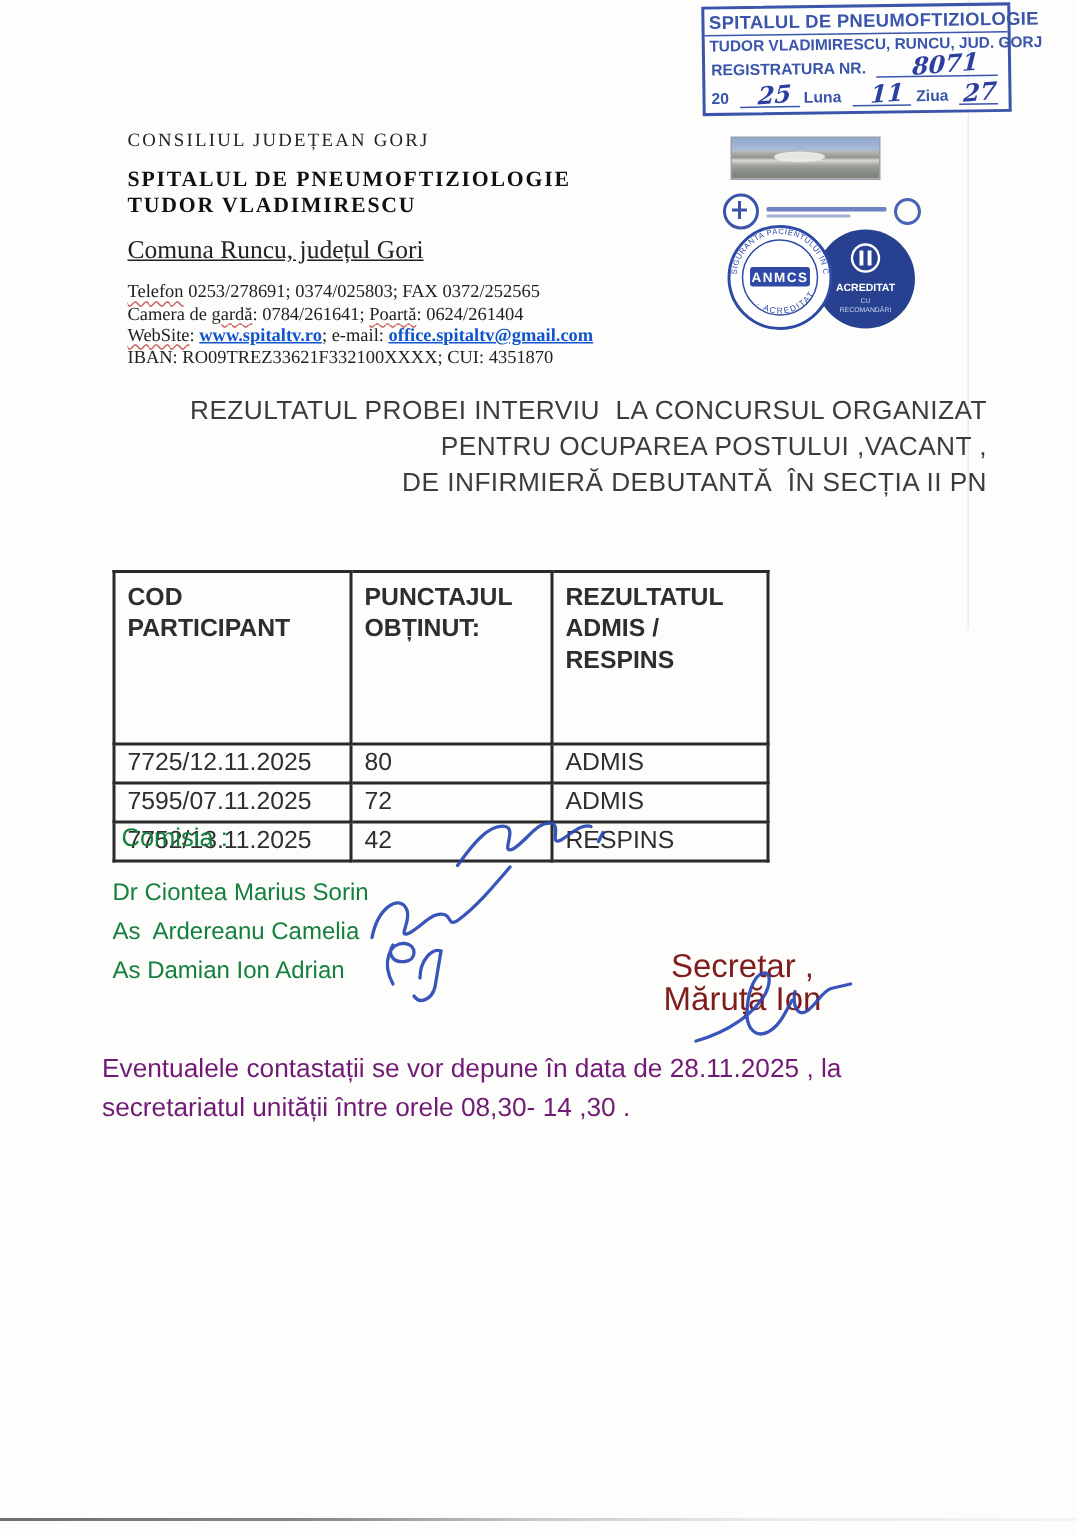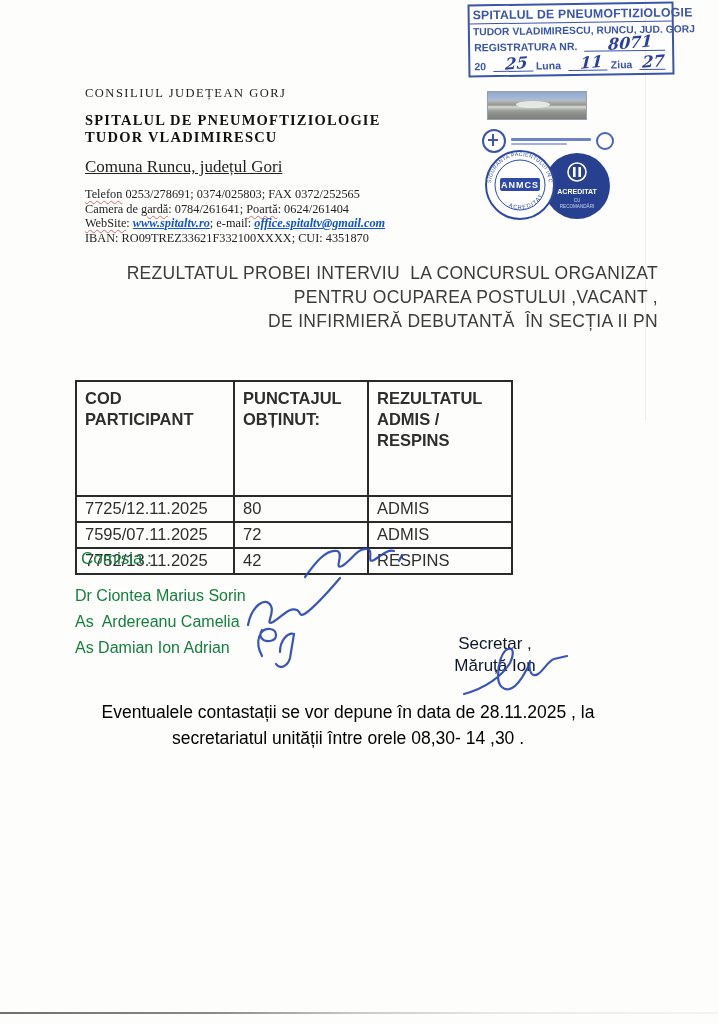--- a/index.html
+++ b/index.html
@@ -27,21 +27,21 @@
     color:#2b3fa0;font-size:16px;transform:rotate(-4deg) skewX(-8deg);
     white-space:nowrap;
   }
   
   .lh{position:absolute;left:85px;top:86px;width:372px;text-align:left;}
   .lh-authority{font-size:12.5px;letter-spacing:1.5px;color:#222;}
   .lh-hosp{font-size:14.5px;font-weight:700;letter-spacing:1.2px;margin-top:11px;line-height:17px;color:#111;}
   .lh-loc{font-size:17px;margin-top:11px;text-decoration:underline;color:#222;}
   .lh-contact{font-size:12.3px;margin-top:10px;line-height:14.5px;color:#222;}
   .redword{text-decoration:underline wavy #d06a6a 1px;text-underline-offset:2px;}
-  a.doclink{color:#1155cc;text-decoration:underline;font-weight:600;cursor:pointer;font-style:italic;}
+  a.doclink{color:#1155cc;text-decoration:underline;font-weight:600;cursor:pointer;}
   
   .photo{
     position:absolute;left:487px;top:91px;width:98px;height:27px;
     border:1px solid #9aa0ab;
     background:
       linear-gradient(180deg,#8fa8cc 0%,#aabdd8 30%,#b7b8b4 33%,#93968f 48%,#d8d9d5 55%,#9ea19c 68%,#878a85 84%,#7c807b 100%);
   }
   .photo .blob{position:absolute;left:28px;top:9px;width:34px;height:7px;background:#eceeea;border-radius:50%;opacity:.9;}
   .logoband{position:absolute;left:482px;top:128px;width:132px;height:26px;display:flex;align-items:center;gap:5px;}
   .lb-circle{width:20px;height:20px;border-radius:50%;border:2px solid #3a55aa;background:#fff;position:relative;flex:0 0 auto;}
@@ -73,24 +73,24 @@
   }
   table.results th:first-child{width:142px;}
   table.results th:last-child{width:128px;}
   table.results td{font-size:16.5px;padding:2px 6px 3px 8px;}
   
   .commission{position:absolute;left:75px;top:549px;font-family:"Liberation Sans", sans-serif;color:#15803d;}
   .commission .c-label{font-size:17px;margin-left:6px;}
   .commission .c-names{margin-top:14px;font-size:16px;line-height:26px;}
   .commission .c-names div{white-space:pre;}
   .secretary{position:absolute;left:430px;top:633px;width:130px;text-align:center;
-    font-family:"Liberation Sans", sans-serif;font-size:17px;color:#0f172a;line-height:22px;}
+    font-family:"Liberation Sans", sans-serif;font-size:22px;color:#7f1d1d;line-height:22px;}
   
   .footer-note{position:absolute;left:68px;top:699px;width:560px;
-    font-family:"Liberation Sans", sans-serif;font-size:17.5px;color:#000000;line-height:26px;text-align:center;}
+    font-family:"Liberation Sans", sans-serif;font-size:17.5px;color:#701a75;line-height:26px;}
   .footer-note div{white-space:pre;}
   
   .scan-line{position:absolute;left:0;bottom:10px;width:100%;height:2.5px;
     background:linear-gradient(to right,#6f6f6f 0%,#8a8a8a 30%,#c9c9c9 50%,#e9e9e9 70%,#f4f4f4 100%);}
   .fold-line{position:absolute;left:645px;top:0;width:1px;height:420px;background:rgba(120,120,130,.12);}
   
   .sig-overlay{position:absolute;left:0;top:0;pointer-events:none;}
 </style>
 </head>
 <body>

